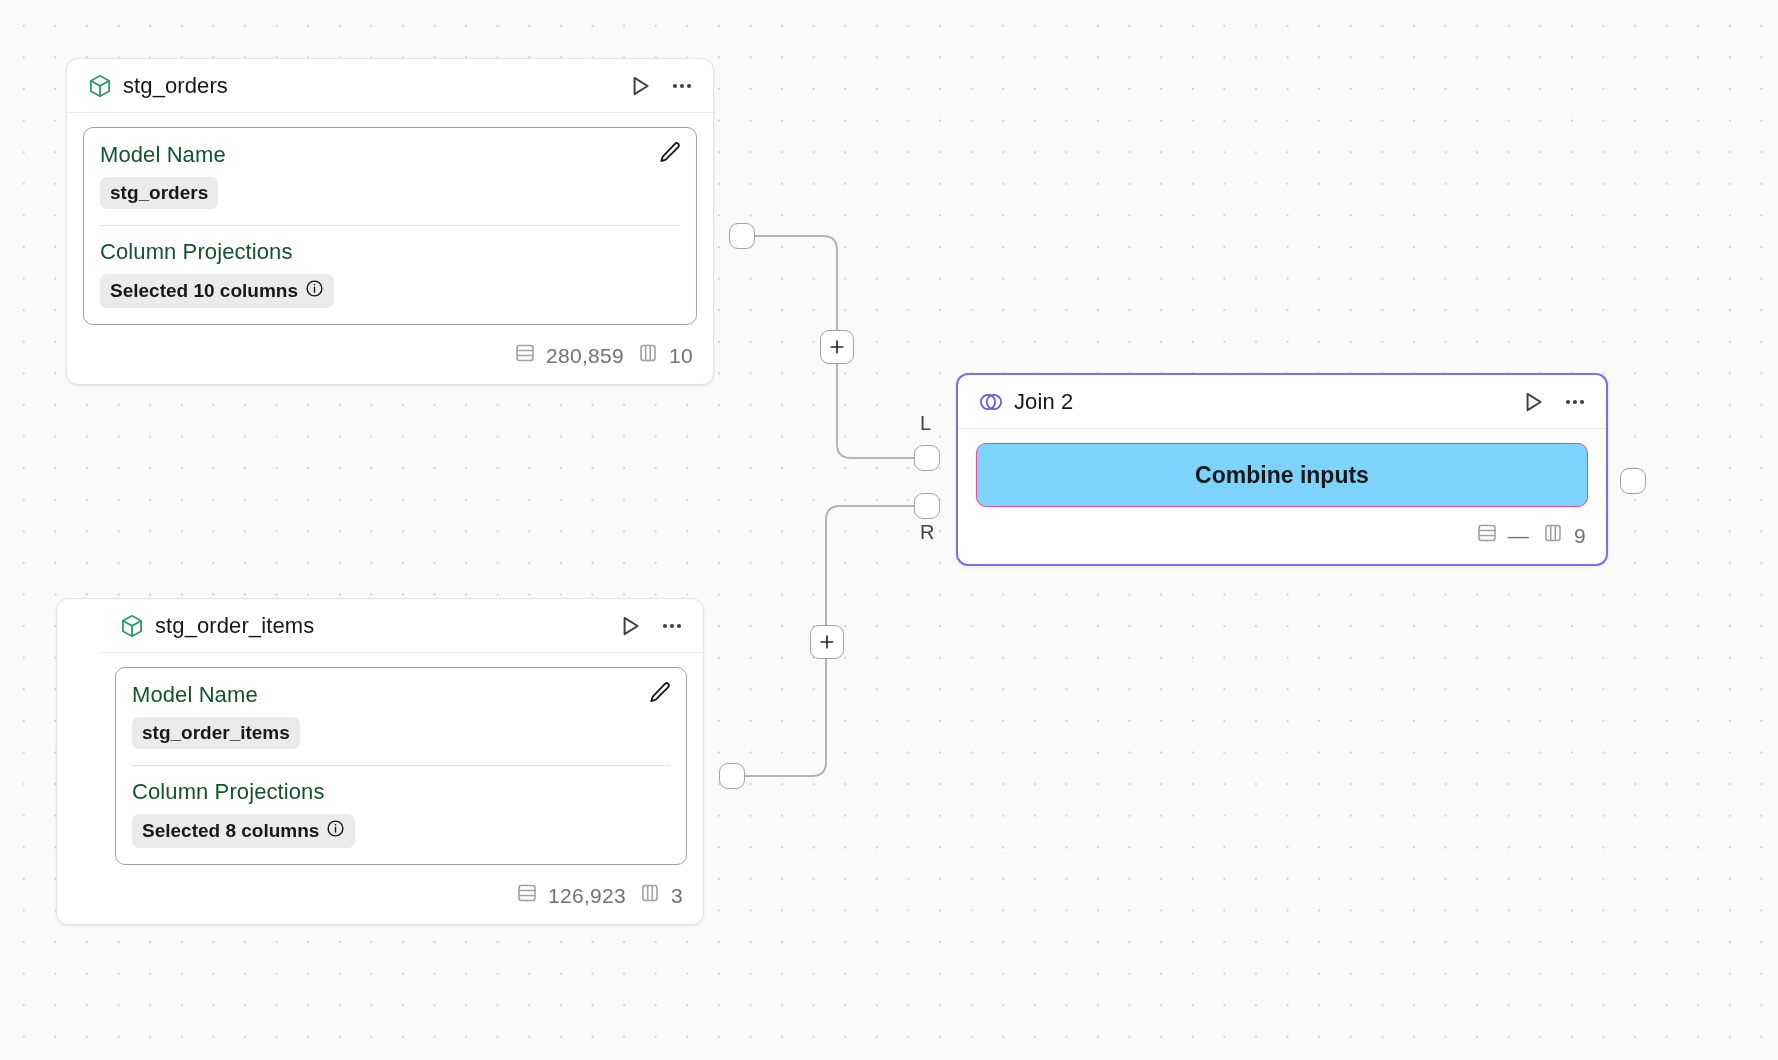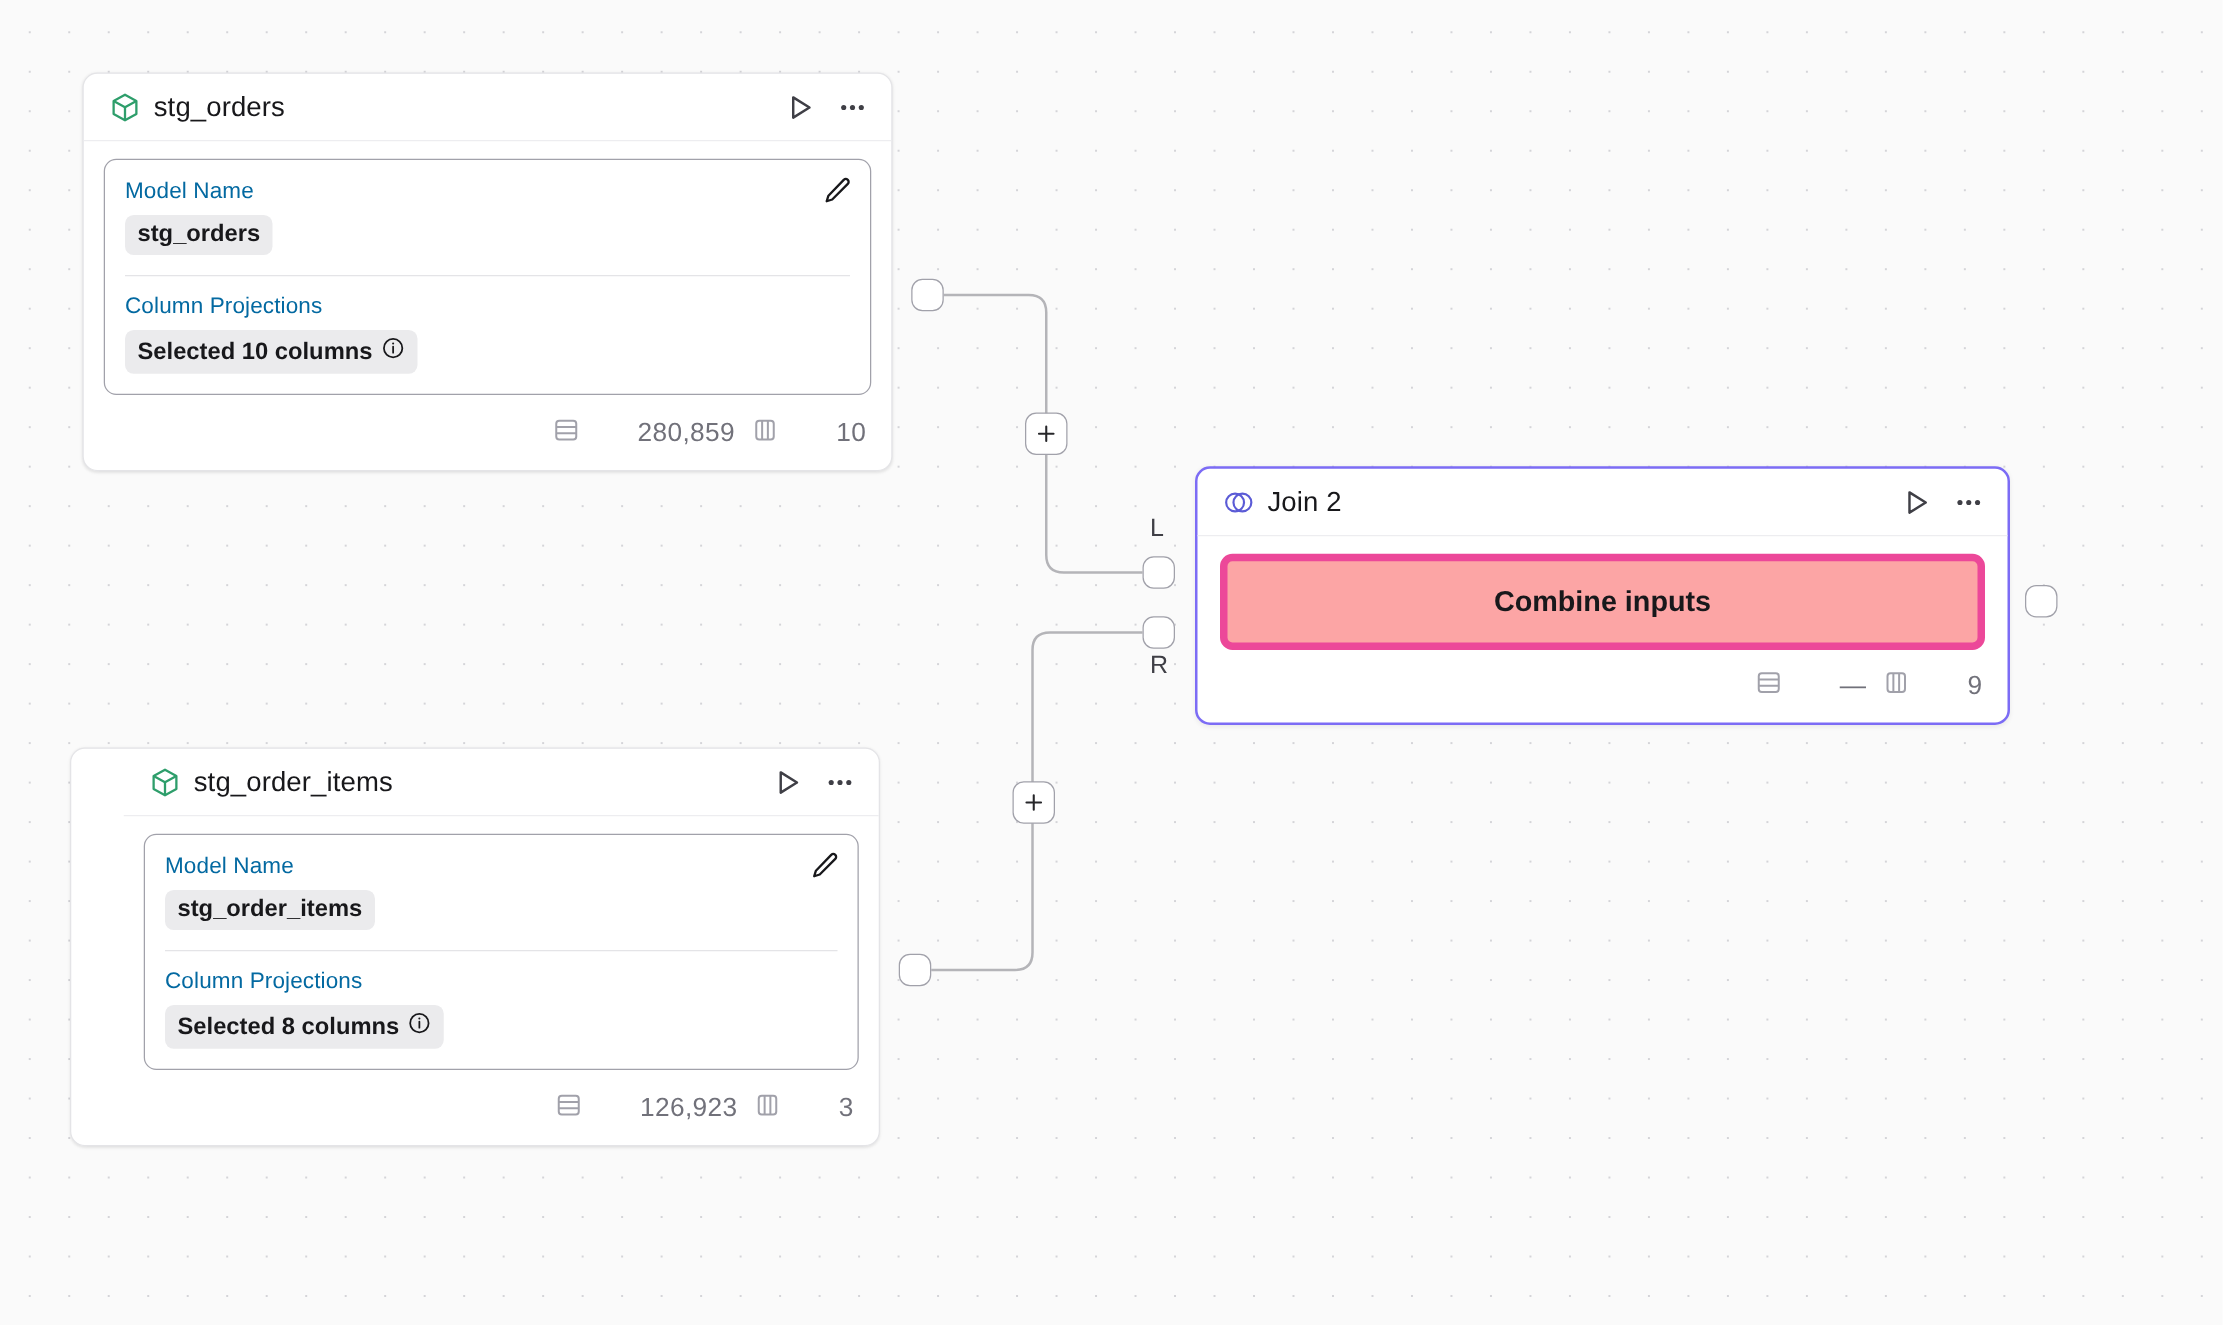--- a/index.html
+++ b/index.html
@@ -74,22 +74,22 @@
 
   .node-body { padding: 14px 16px 6px 16px; }
 
   .inner-panel {
     border: 1px solid #a1a1aa;
     border-radius: 10px;
     padding: 14px 16px 16px 16px;
     position: relative;
   }
   .field-label {
-    font-size: 18px;
-    color: #0369a1;
+    font-size: 22px;
+    color: #14532d;
     margin-bottom: 9px;
     letter-spacing: 0.1px;
   }
   .chip {
     display: inline-flex;
     align-items: center;
     gap: 7px;
     background: #ebebed;
     border-radius: 7px;
     padding: 5px 10px;
@@ -112,28 +112,28 @@
   .node-footer {
     display: flex;
     align-items: center;
     justify-content: flex-end;
     gap: 12px;
     padding: 10px 20px 14px 16px;
     font-size: 21px;
     color: #71717a;
   }
   .stat { display: flex; align-items: center; gap: 9px; }
-  .stat-value { letter-spacing: 0.3px; margin-left: 36px; }
+  .stat-value { letter-spacing: 0.3px; }
 
   .combine-btn {
     width: 100%;
-    background: #fca5a5;
-    border: 6px solid #ec4899;
+    background: #7dd3fc;
+    border: 1px solid #ec4899;
     border-radius: 10px;
-    height: 77px;
+    height: 64px;
     display: flex;
     align-items: center;
     justify-content: center;
     font-size: 23px;
     font-weight: bold;
     color: #18181b;
     cursor: pointer;
     font-family: "Liberation Sans", sans-serif;
   }
 

